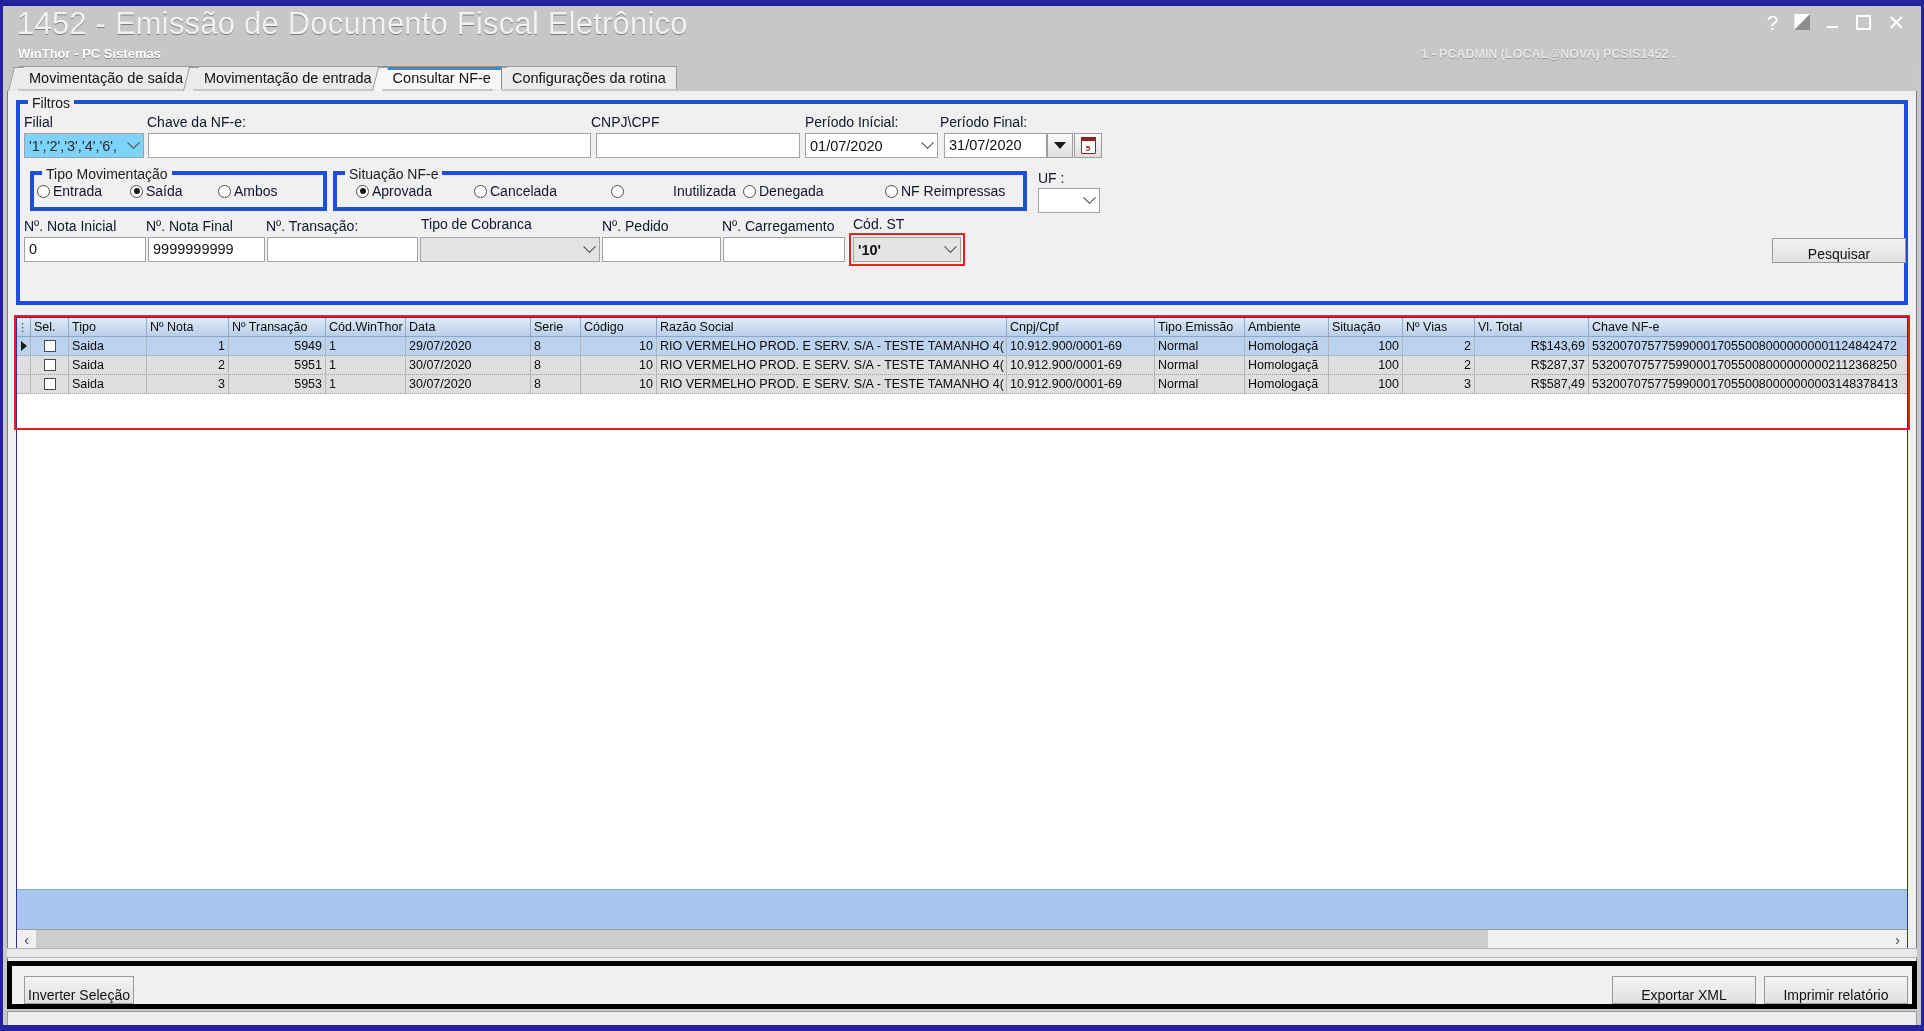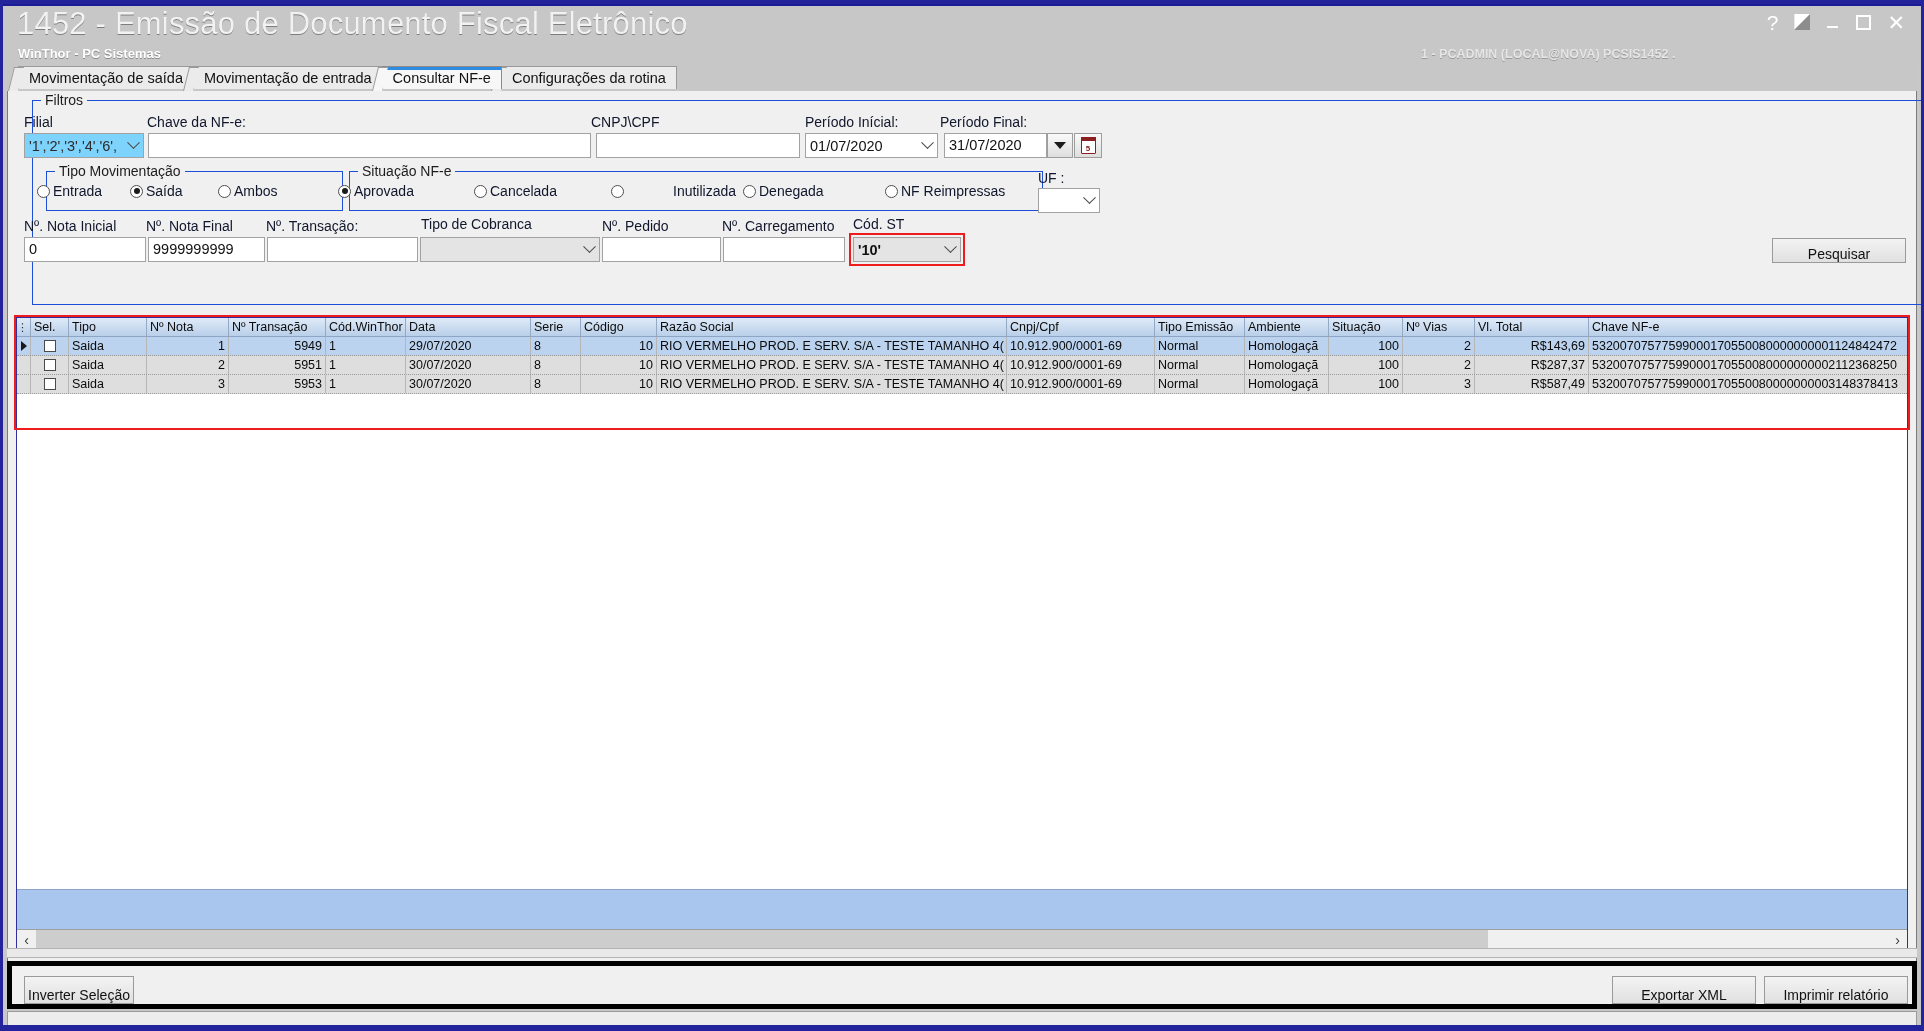--- a/index.html
+++ b/index.html
@@ -128,22 +128,21 @@
     width: 1910px;
     height: 900px;
     background: #f0f0f0;
     border: 1px solid #7c7c7c;
     border-top: none;
   }
 
   
   .groupbox {
     position: absolute;
-    border: 1px solid #1d4ed8;
-    margin-left: 16px;
+    border: 4px solid #1d4ed8;
   }
   .groupbox > .gb-title {
     position: absolute;
     top: -9px; left: 8px;
     background: #f0f0f0;
     padding: 0 4px;
     font-size: 14px;
     color: #1c1c1c;
     white-space: nowrap;
   }
@@ -430,21 +429,21 @@
       <span>Saída</span>
     </div>
     <div class="radio" style="left:210px; top:92px;">
       <span class="dot"></span>
       <span>Ambos</span>
     </div>
 
     <div class="groupbox" style="left:325px; top:80px; width:694px; height:40px;">
       <div class="gb-title">Situação NF-e</div>
     </div>
-    <div class="radio checked" style="left:330px; top:92px;">
+    <div class="radio checked" style="left:348px; top:92px;">
       <span class="dot"></span>
       <span>Aprovada</span>
     </div>
     <div class="radio" style="left:466px; top:92px;">
       <span class="dot"></span>
       <span>Cancelada</span>
     </div>
     <div class="radio" style="left:603px; top:92px;gap:46px;">
       <span class="dot"></span>
       <span>Inutilizada</span>

